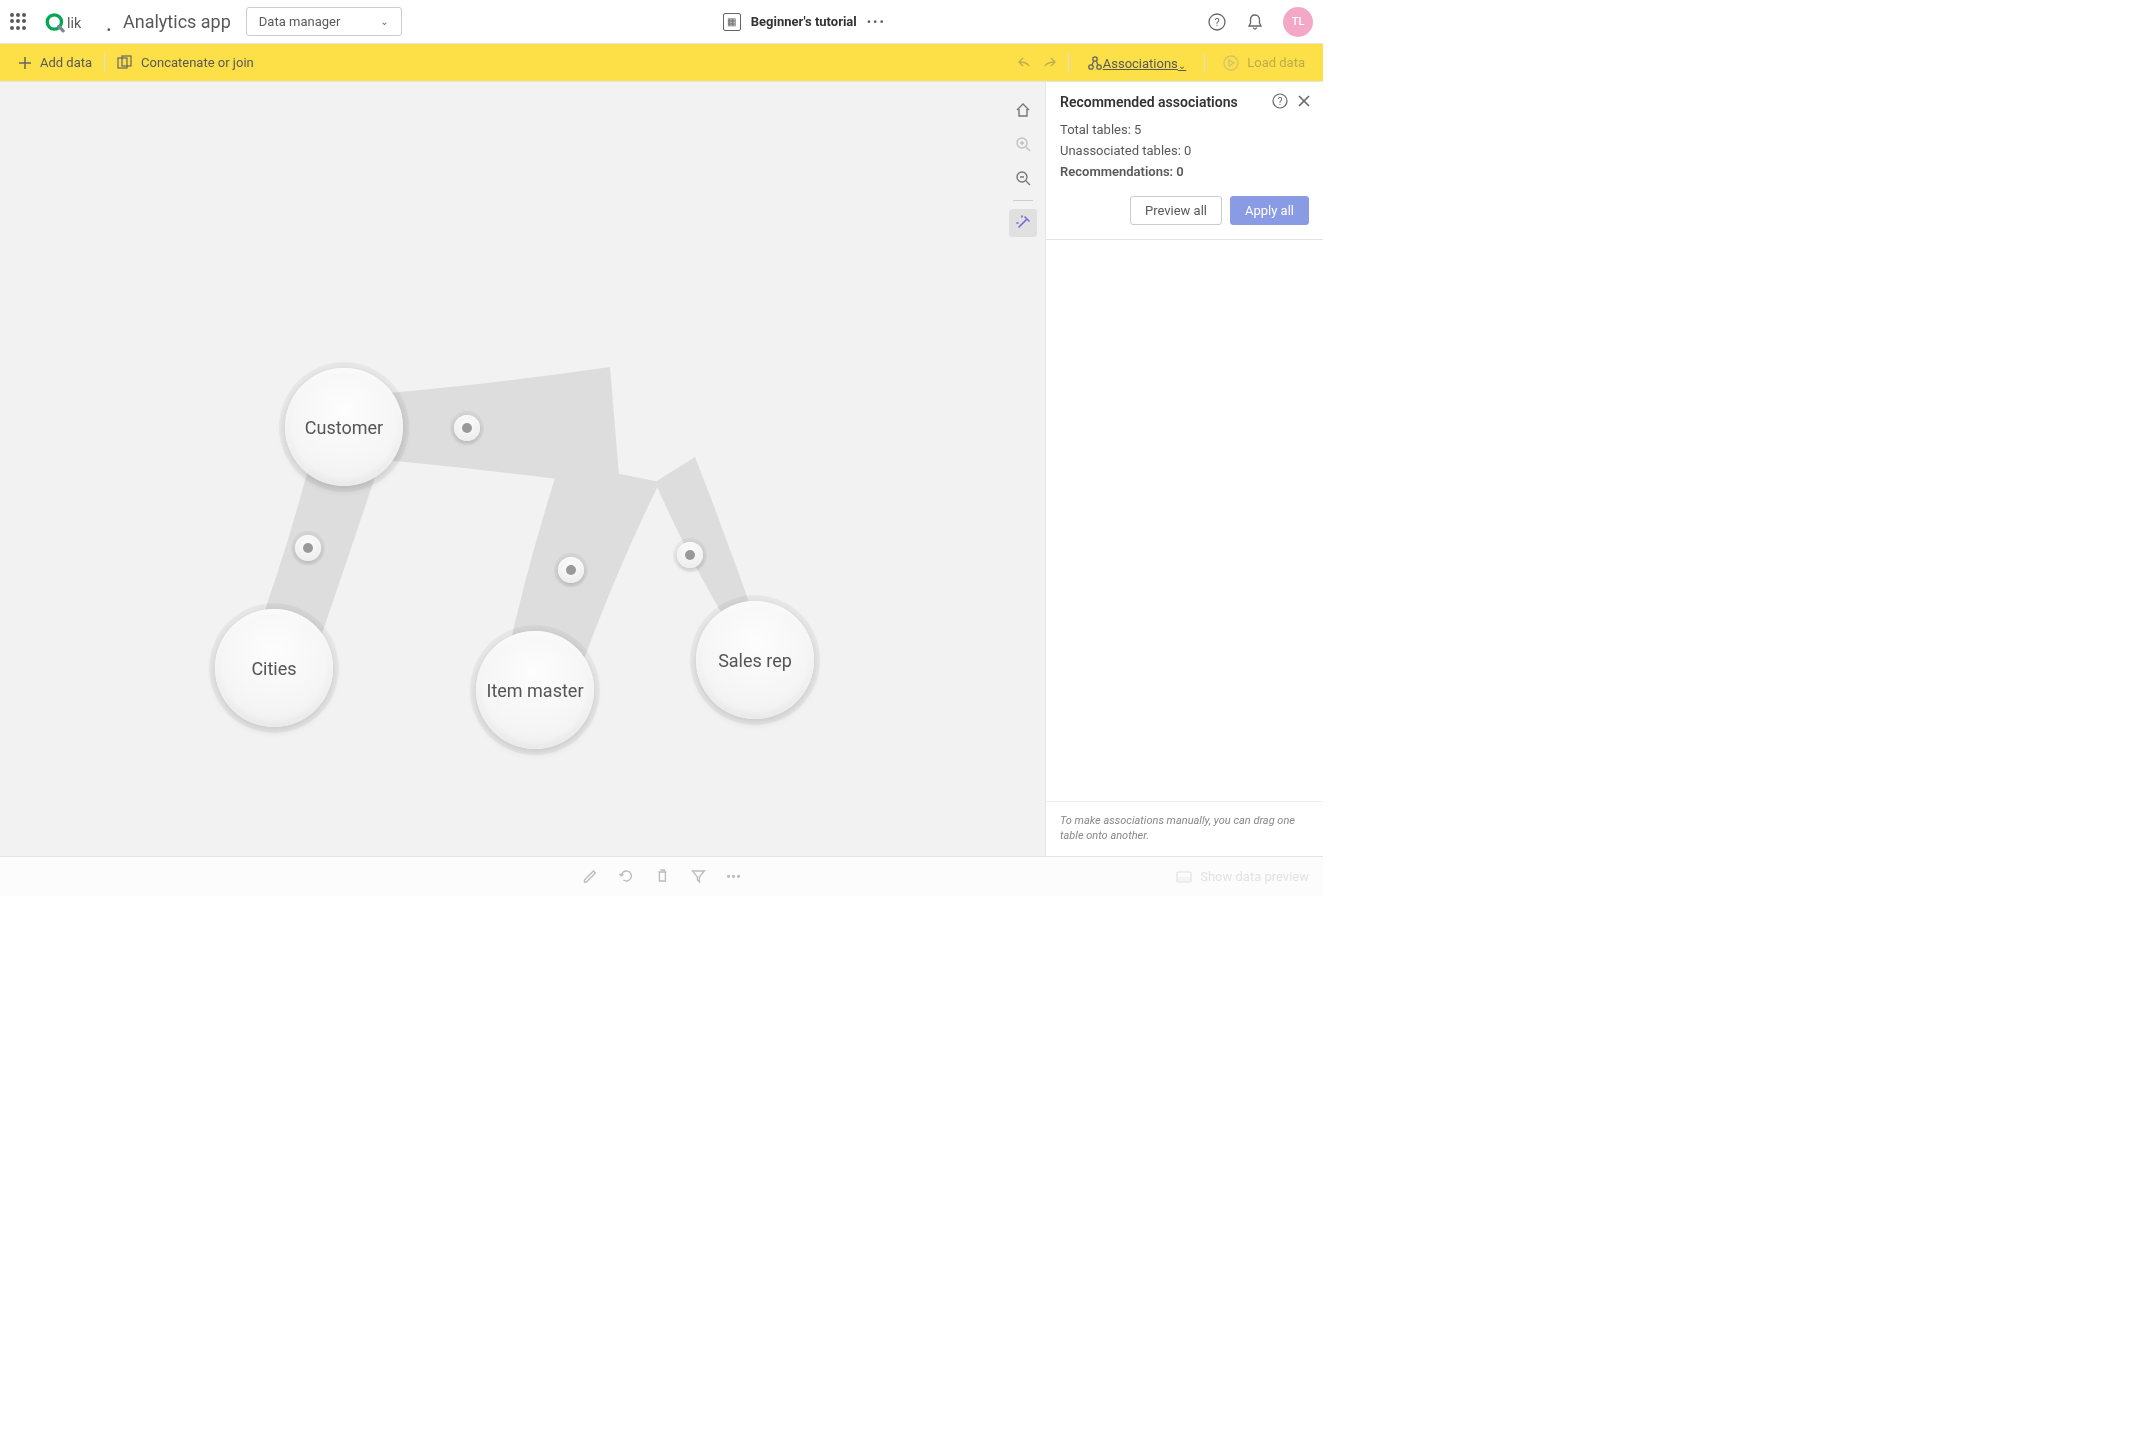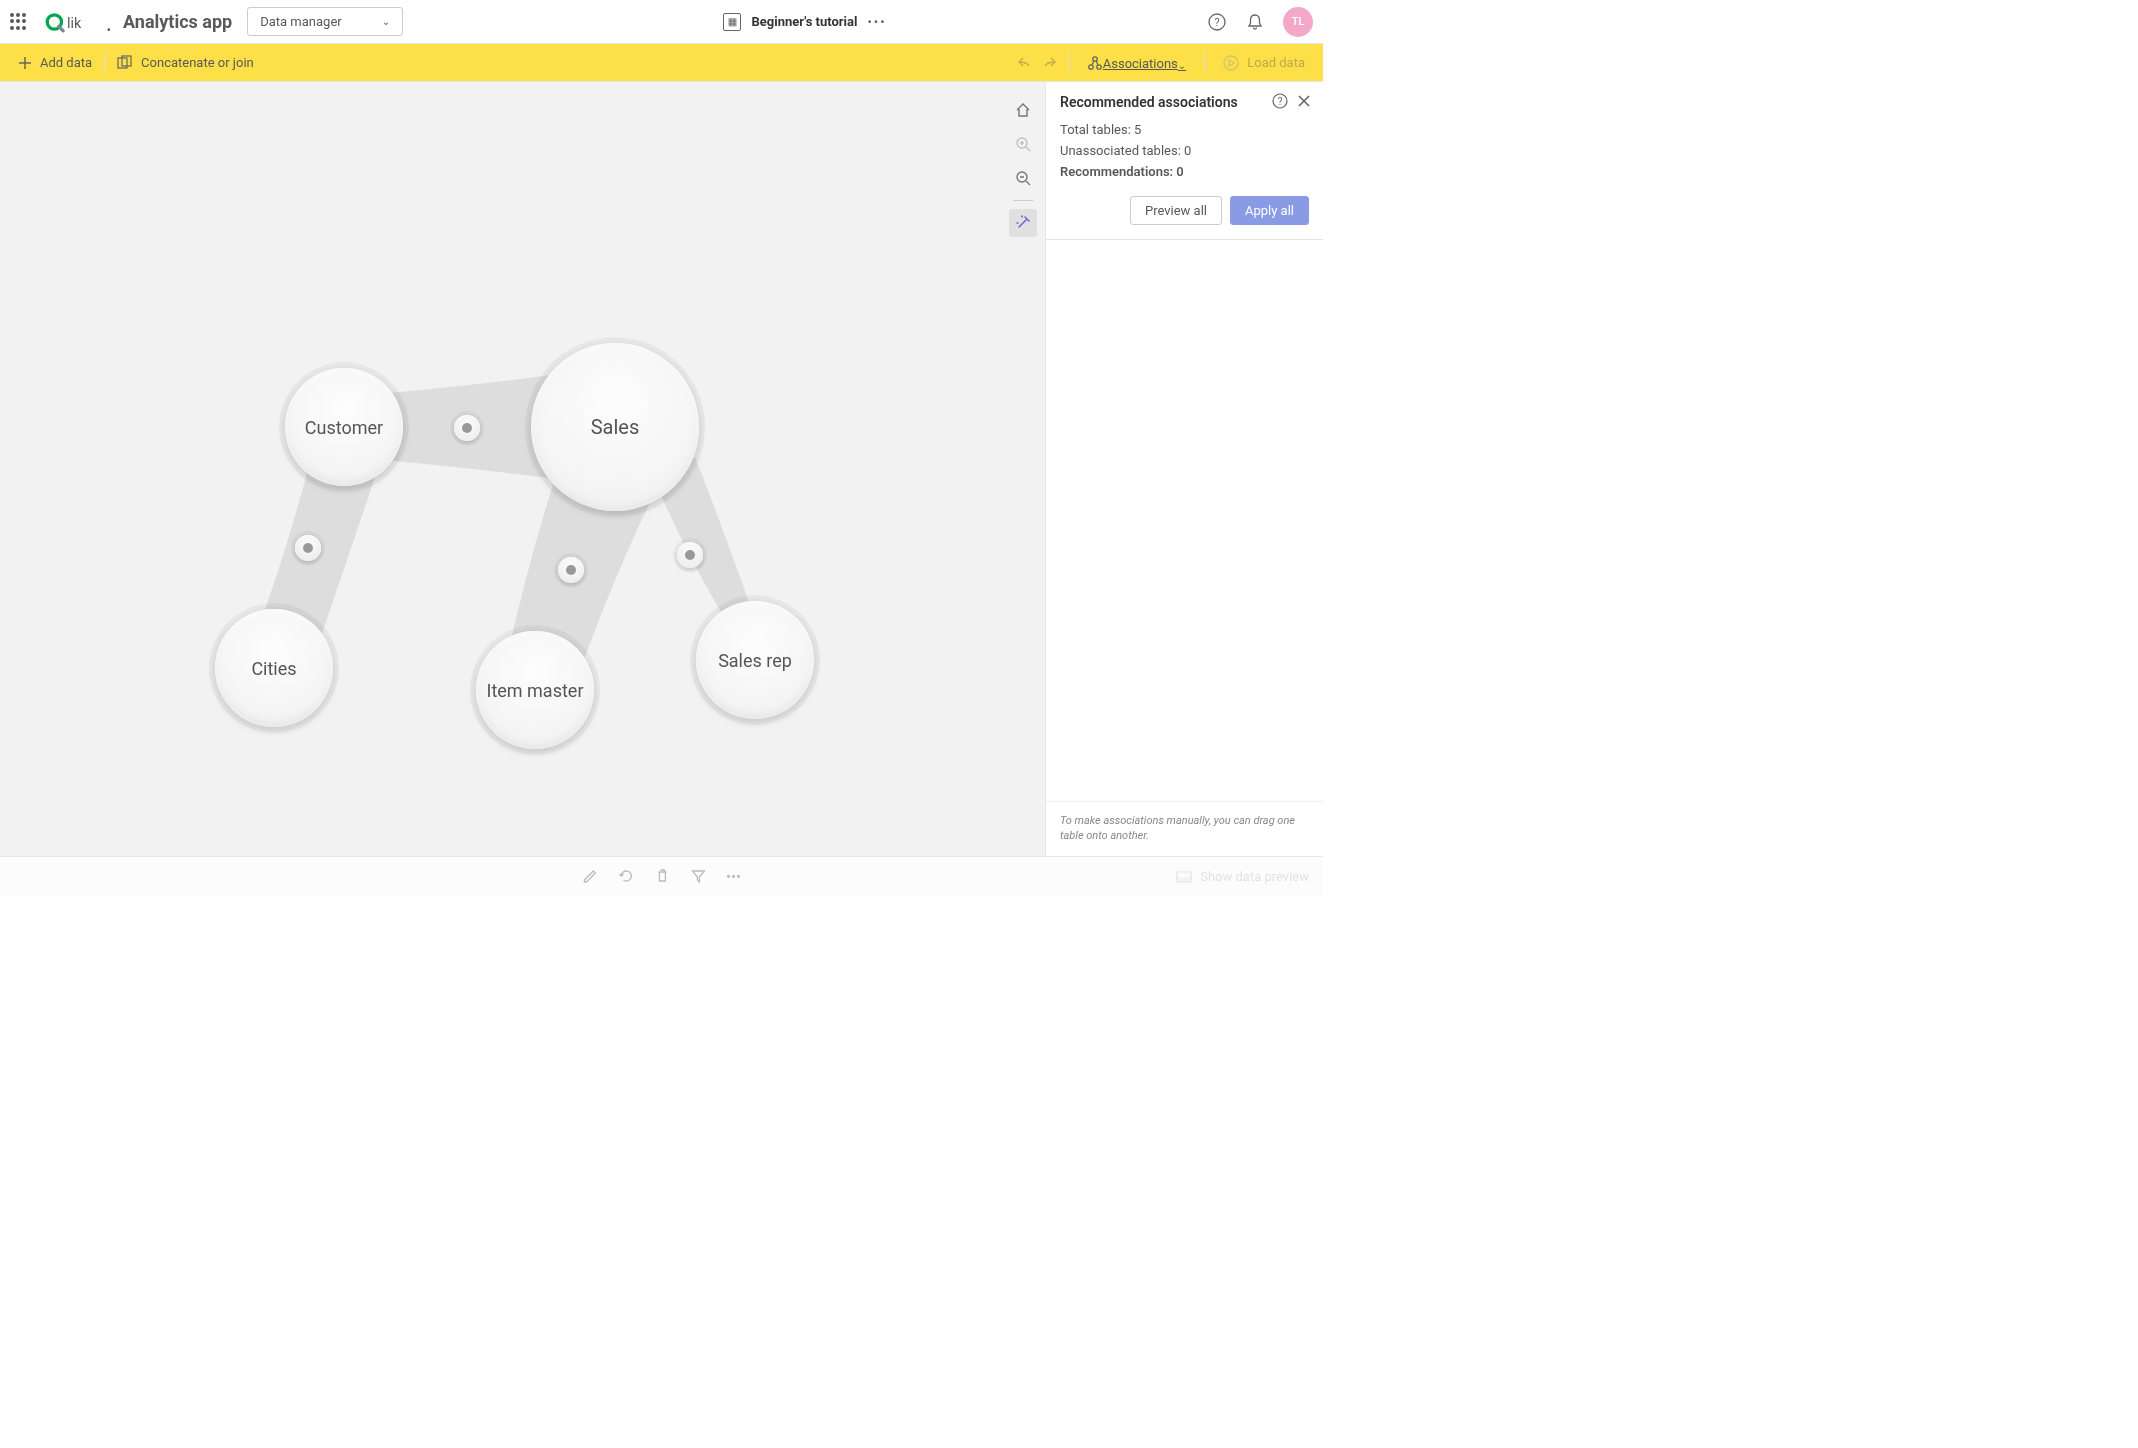--- a/index.html
+++ b/index.html
@@ -4,21 +4,21 @@
 <style>
 * { margin:0; padding:0; box-sizing:border-box; font-family:-apple-system,BlinkMacSystemFont,"Segoe UI",Roboto,sans-serif; }
 body { width:1323px; height:896px; background:#fff; overflow:hidden; font-size:13px; color:#595959; }
 
 
 .top-header { height:44px; border-bottom:1px solid #e5e5e5; display:flex; align-items:center; padding:0 10px; }
 .waffle { width:18px; height:18px; display:flex; flex-wrap:wrap; gap:2px; margin-right:15px; cursor:pointer; }
 .waffle > span { width:4px; height:4px; background:#595959; border-radius:50%; }
 .logo { display:flex; align-items:center; margin-right:10px; height:100%; }
 .logo svg { height:22px; }
-.app-name { font-size:18px; color:#595959; font-weight:700; margin-right:15px; }
+.app-name { font-size:18px; color:#595959; font-weight:400; margin-right:15px; }
 .dropdown { border:1px solid #ccc; border-radius:3px; padding:6px 12px; display:flex; align-items:center; gap:40px; cursor:pointer; font-size:13px; }
 .dropdown .chev { font-size:10px; color:#666; }
 .center-area { flex:1; display:flex; align-items:center; justify-content:center; gap:10px; }
 .sheet-ic { width:18px; height:18px; border:1px solid #666; border-radius:2px; display:flex; align-items:center; justify-content:center; font-size:10px; }
 .tut-name { font-weight:700; color:#333; }
 .dots { letter-spacing:2px; color:#666; cursor:pointer; }
 .right-icons { display:flex; align-items:center; gap:18px; }
 .ic-btn { width:20px; height:20px; display:flex; align-items:center; justify-content:center; cursor:pointer; color:#595959; }
 .avatar { width:30px; height:30px; border-radius:50%; background:#f4a8c8; color:#fff; display:flex; align-items:center; justify-content:center; font-size:11px; font-weight:500; }
 
@@ -209,21 +209,20 @@
       <path d="M340 315 Q470 305 610 285 L620 405 Q470 385 350 375 Z" fill="#ddd"></path>
 
       <path d="M560 380 Q525 490 505 585 L565 630 Q610 500 660 400 Z" fill="#ddd"></path>
 
       <path d="M655 400 Q690 480 730 545 L780 610 Q740 490 695 375 Z" fill="#ddd"></path>
 
       <path d="M310 380 Q285 475 255 555 L300 615 Q340 500 375 395 Z" fill="#ddd"></path>
     </svg>
 
     <div class="bubble bubble-md" style="left:285px; top:286px;">Customer</div>
-    <div class="bubble bubble-lg" style="left:531px; top:261px;">Sales</div>
     <div class="bubble bubble-md" style="left:215px; top:527px;">Cities</div>
     <div class="bubble bubble-md" style="left:476px; top:549px;">Item master</div>
     <div class="bubble bubble-md" style="left:696px; top:519px;">Sales rep</div>
 
     <div class="dot-node" style="left:454px; top:333px;"></div>
     <div class="dot-node" style="left:295px; top:453px;"></div>
     <div class="dot-node" style="left:558px; top:475px;"></div>
     <div class="dot-node" style="left:677px; top:460px;"></div>
   </div>
 

